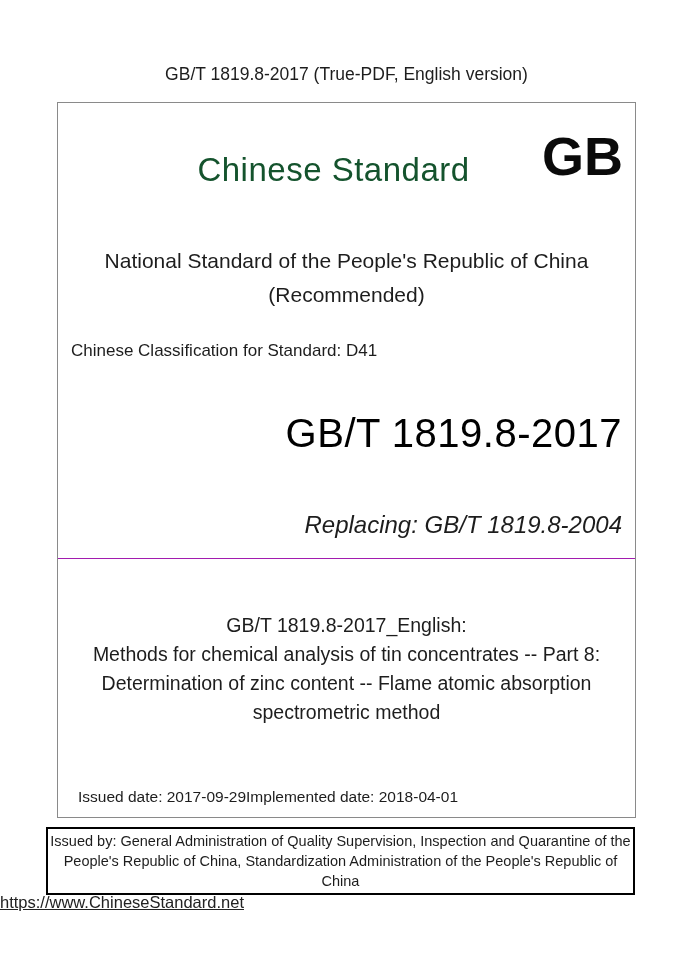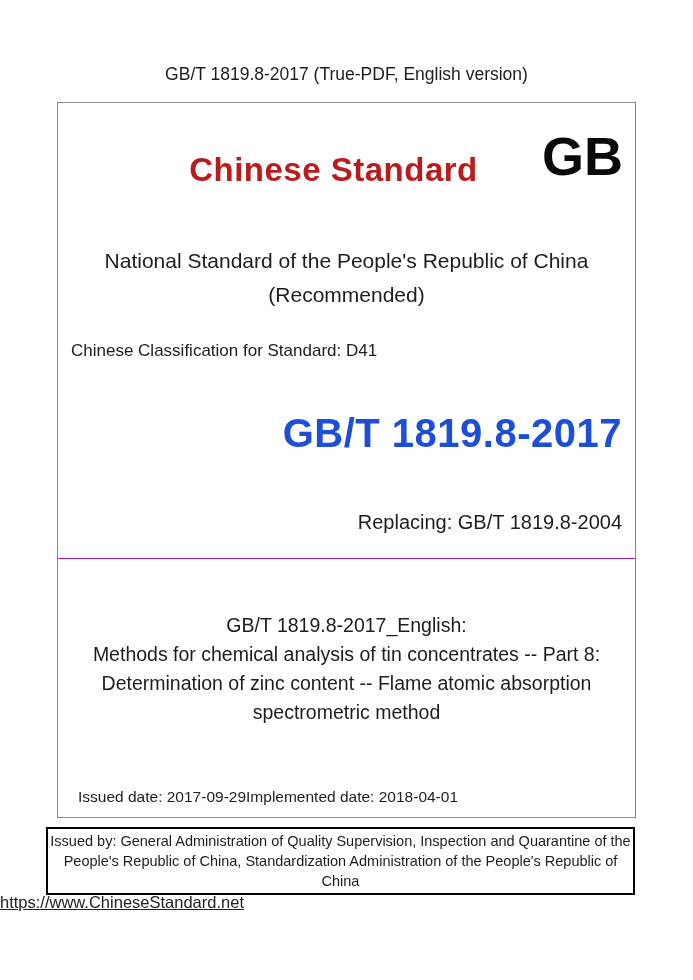--- a/index.html
+++ b/index.html
@@ -33,23 +33,23 @@
     border: 1px solid #8a8a8a;
     background: #ffffff;
   }
   .brand-title {
     position: absolute;
     top: 48px;
     left: 0;
     right: 26px;
     text-align: center;
     font-size: 33px;
-    font-weight: bold;
+    font-weight: normal;
     letter-spacing: 0.5px;
-    color: #b91c1c;
+    color: #14532d;
   }
   .gb-logo {
     position: absolute;
     top: 26px;
     right: 12px;
     font-size: 54px;
     font-weight: bold;
     line-height: 1.0;
     color: #0a0a0a;
   }
@@ -73,29 +73,30 @@
     position: absolute;
     top: 238px;
     left: 13px;
     font-size: 17px;
   }
   .standard-code {
     position: absolute;
     top: 308px;
     right: 13px;
     font-size: 40px;
-    font-weight: bold;
+    font-weight: normal;
     letter-spacing: 0.5px;
-    color: #1d4ed8;
+    color: #000000;
   }
   .replacing {
     position: absolute;
     top: 408px;
     right: 13px;
-    font-size: 20px;
+    font-size: 24px;
+    font-style: italic;
   }
   .lower-section {
     position: absolute;
     top: 455px;
     left: 0;
     right: 0;
     bottom: 0;
     border-top: 1px solid #a21caf;
   }
   .title-block {

